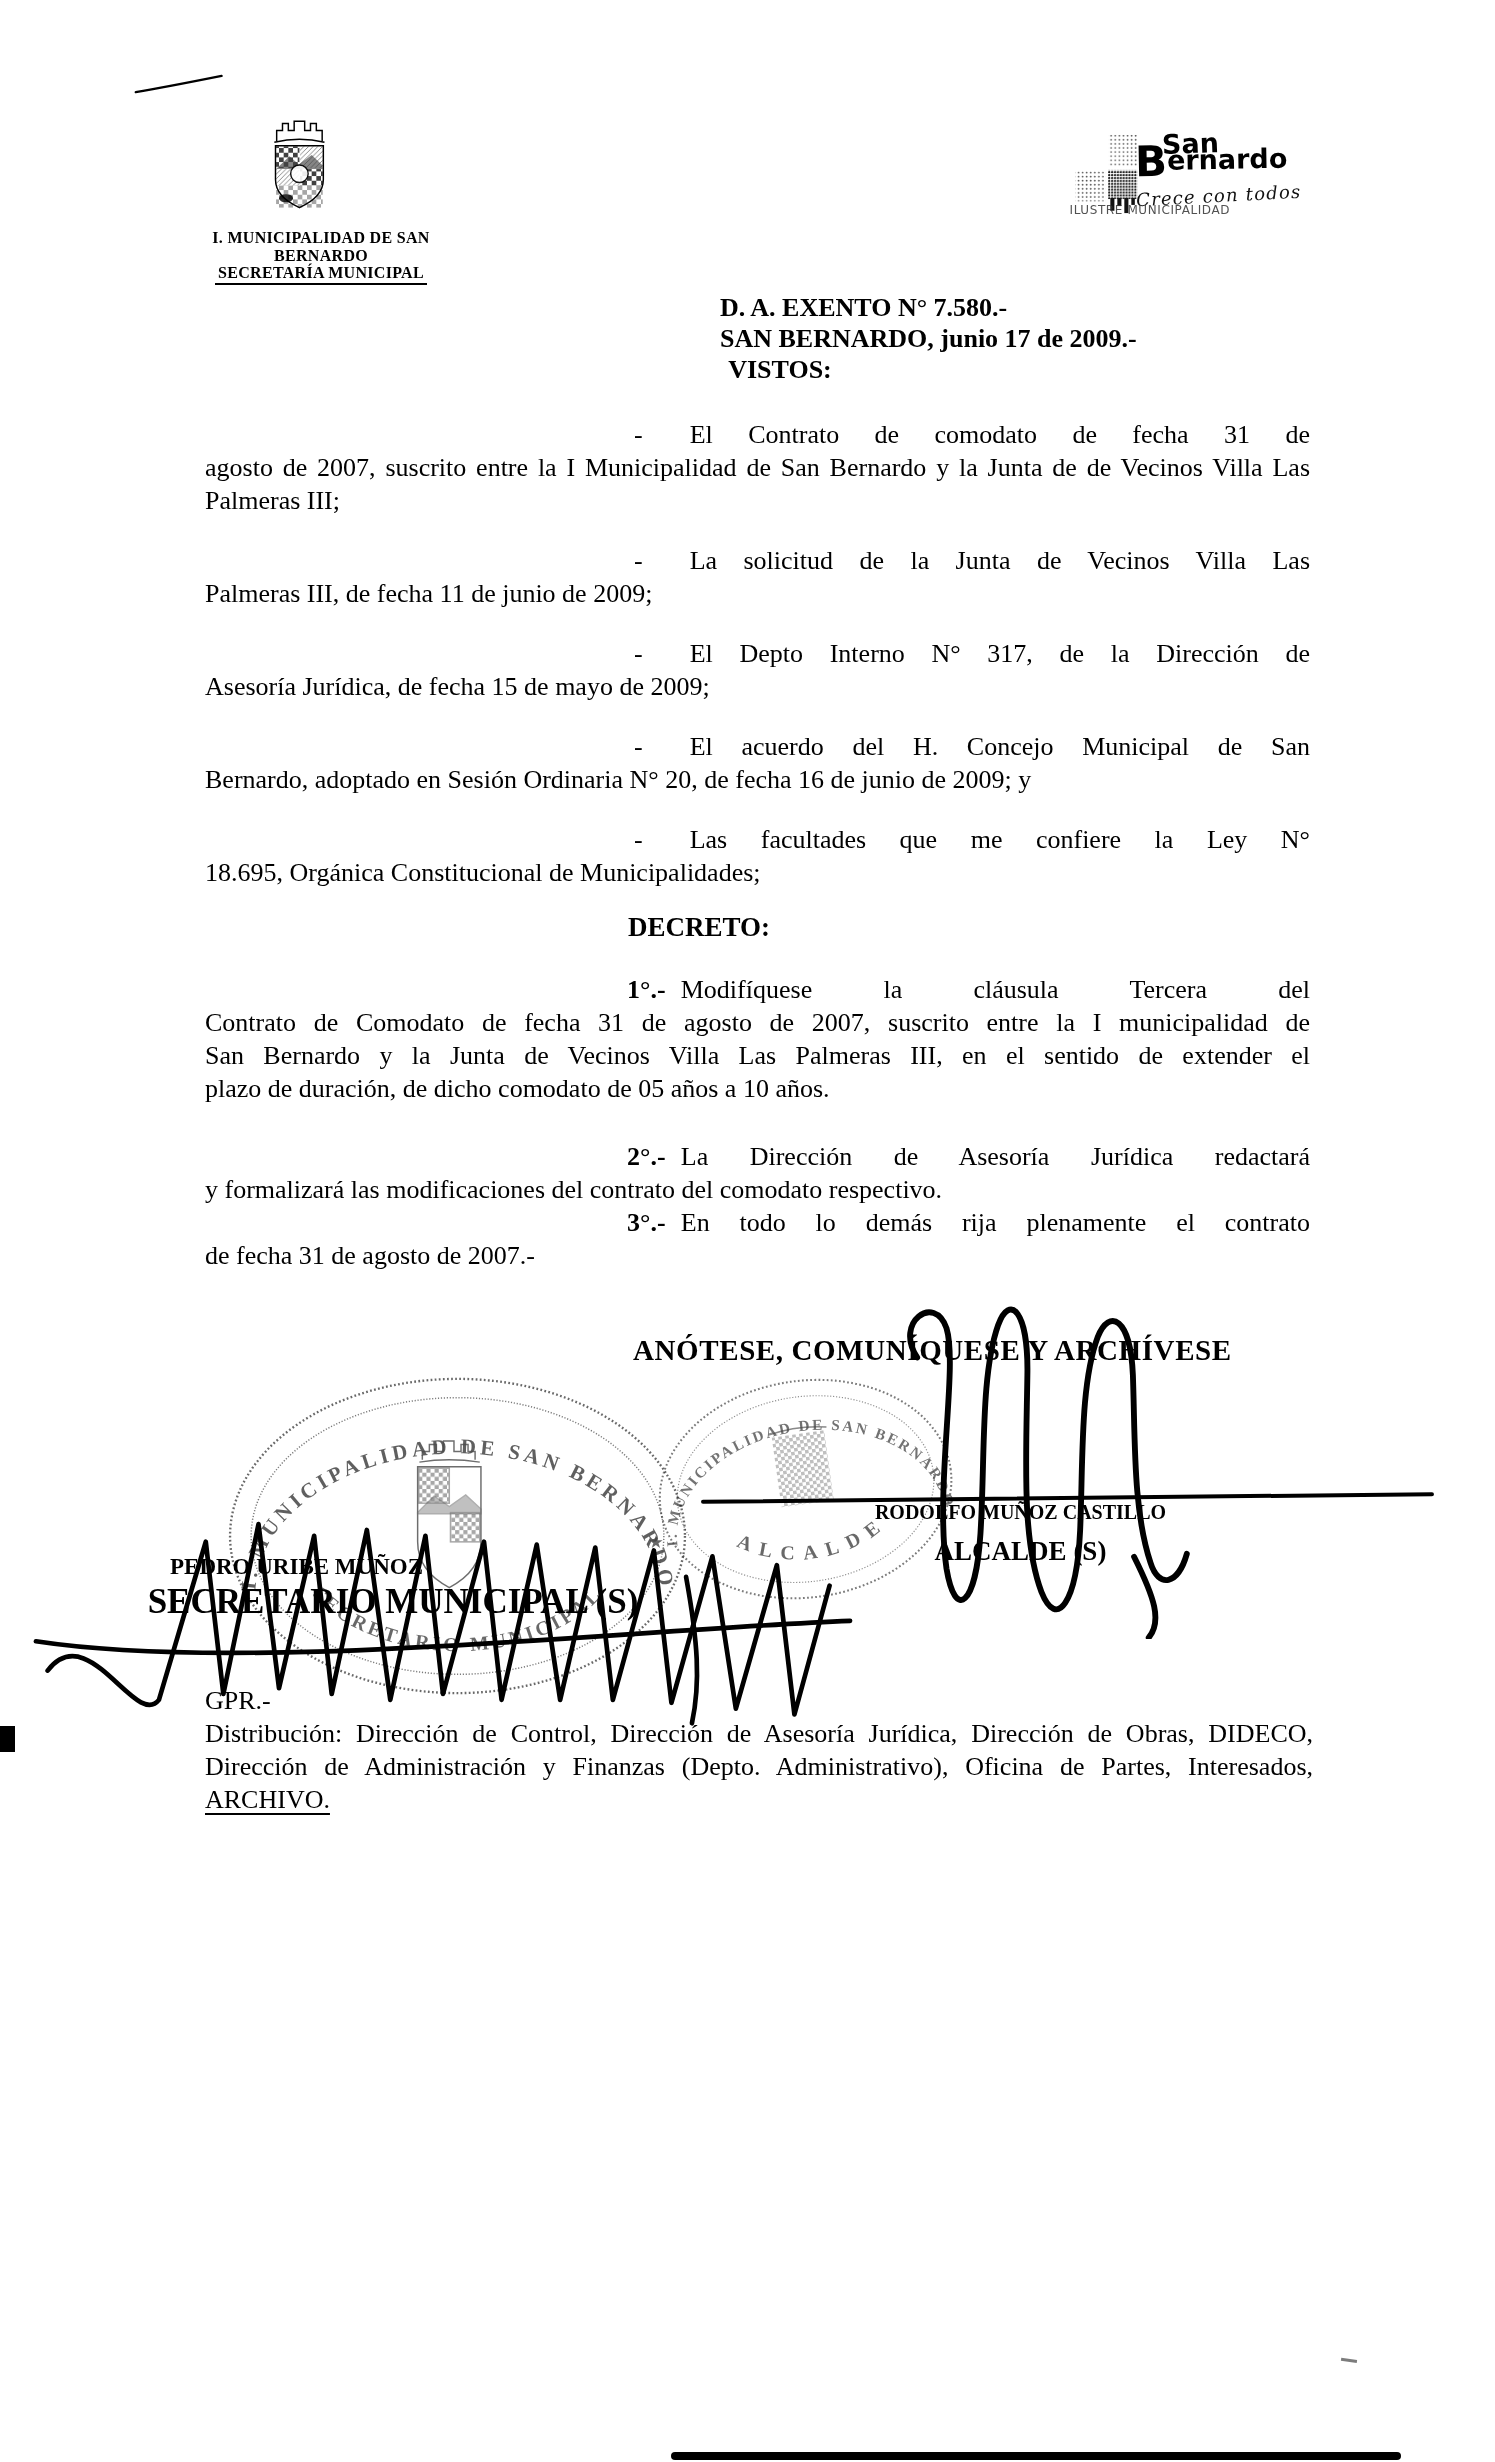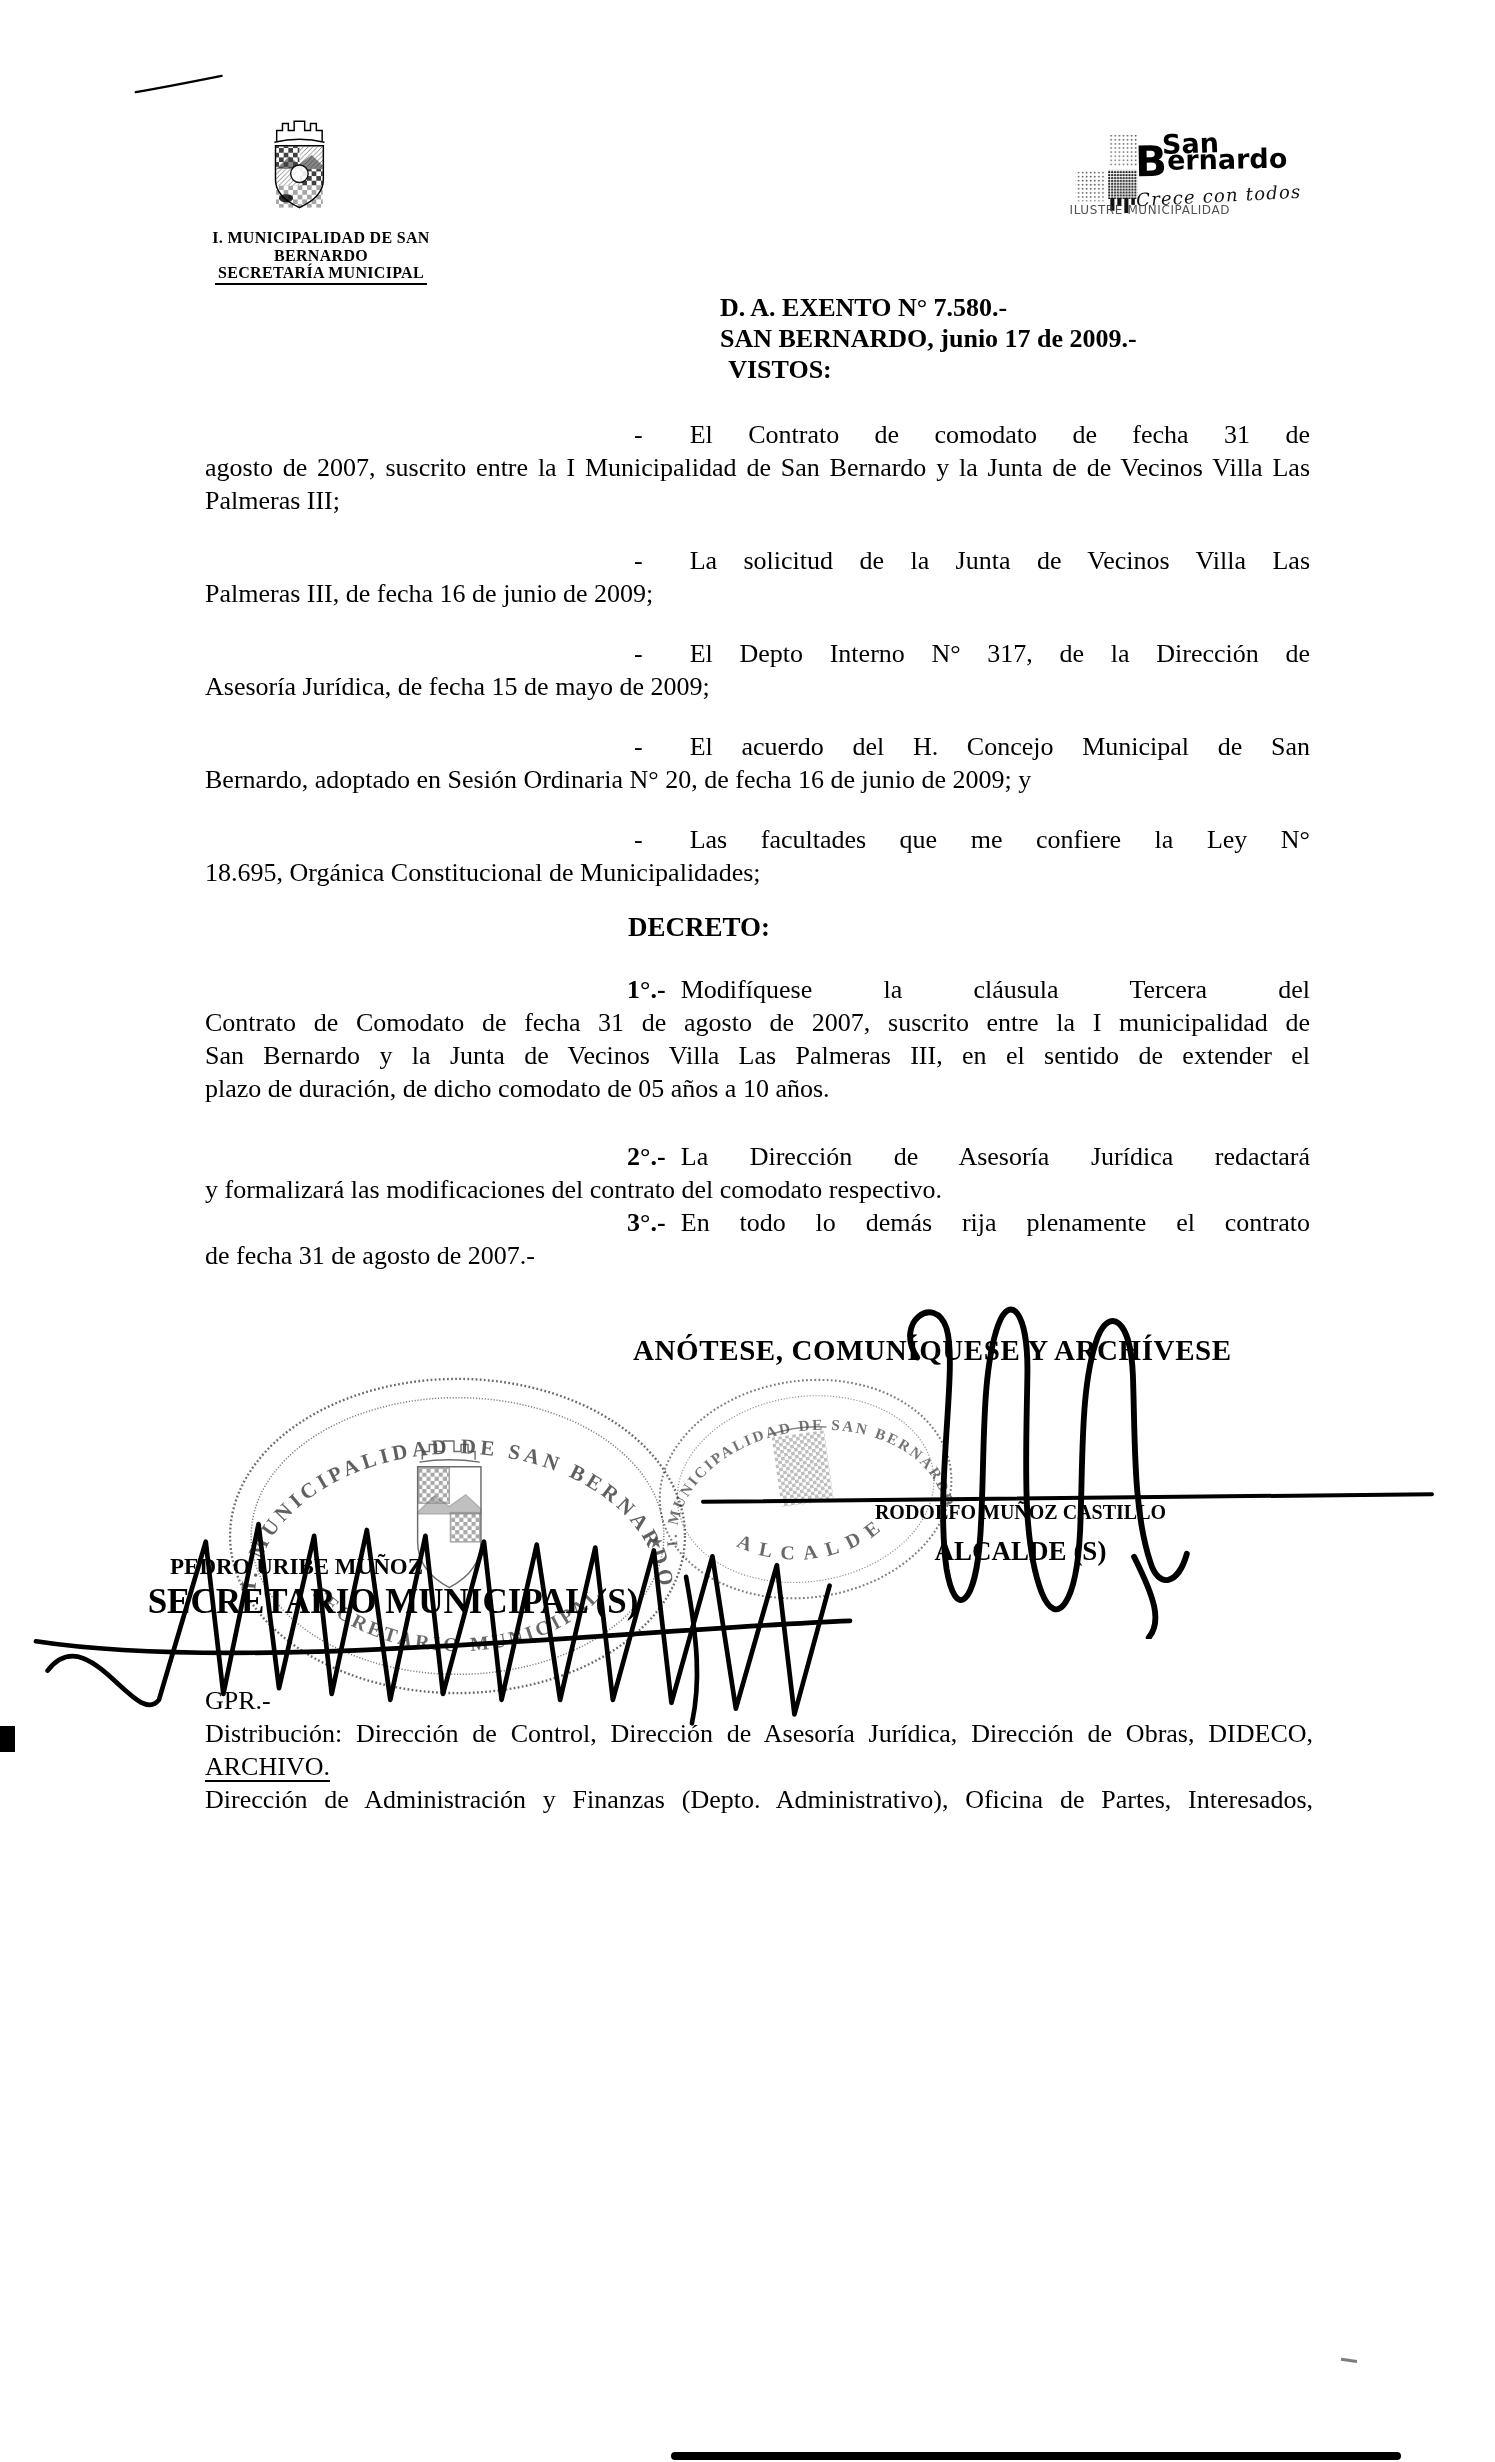--- a/index.html
+++ b/index.html
@@ -139,21 +139,21 @@
   <div class="body-flow">
 
     <div class="mb-par">
       <div class="ln jl first-v"><span class="dash">-</span><span class="gap"></span><span>El Contrato de comodato de fecha 31 de</span></div>
       <div class="ln jl">agosto de 2007, suscrito entre la I Municipalidad de San Bernardo y la Junta de de Vecinos Villa Las</div>
       <div class="ln">Palmeras III;</div>
     </div>
 
     <div class="mb-par">
       <div class="ln jl first-v"><span class="dash">-</span><span class="gap"></span><span>La solicitud de la Junta de Vecinos Villa Las</span></div>
-      <div class="ln">Palmeras III, de fecha 16 de junio de 2009;</div>
+      <div class="ln">Palmeras III, de fecha 11 de junio de 2009;</div>
     </div>
 
     <div class="mb-par">
       <div class="ln jl first-v"><span class="dash">-</span><span class="gap"></span><span>El Depto Interno N° 317, de la Dirección de</span></div>
       <div class="ln">Asesoría Jurídica, de fecha 15 de mayo de 2009;</div>
     </div>
 
     <div class="mb-par">
       <div class="ln jl first-v"><span class="dash">-</span><span class="gap"></span><span>El acuerdo del H. Concejo Municipal de San</span></div>
       <div class="ln">Bernardo, adoptado en Sesión Ordinaria N° 20, de fecha 16 de junio de 2009; y</div>
@@ -254,22 +254,22 @@
 
   <div class="sig-rule-right"></div>
   <div class="sig-name-right">RODOLFO MUÑOZ CASTILLO</div>
   <div class="sig-title-right">ALCALDE (S)</div>
   <div class="sig-name-left">PEDRO URIBE MUÑOZ</div>
   <div class="sig-title-left">SECRETARIO MUNICIPAL (S)</div>
 
   <div class="footer-flow">
     <div class="ln">GPR.-</div>
     <div class="ln jl">Distribución: Dirección de Control, Dirección de Asesoría Jurídica, Dirección de Obras, DIDECO,</div>
+    <div class="ln jl">Dirección de Administración y Finanzas (Depto. Administrativo), Oficina de Partes, Interesados,</div>
     <div class="ln"><span class="archive">ARCHIVO.</span></div>
-    <div class="ln jl">Dirección de Administración y Finanzas (Depto. Administrativo), Oficina de Partes, Interesados,</div>
   </div>
 
   <div class="edge-square"></div>
   <div class="bottom-bar"></div>
   <div class="tiny-dash"></div>
 
 </div>
 
 
 </body></html>

